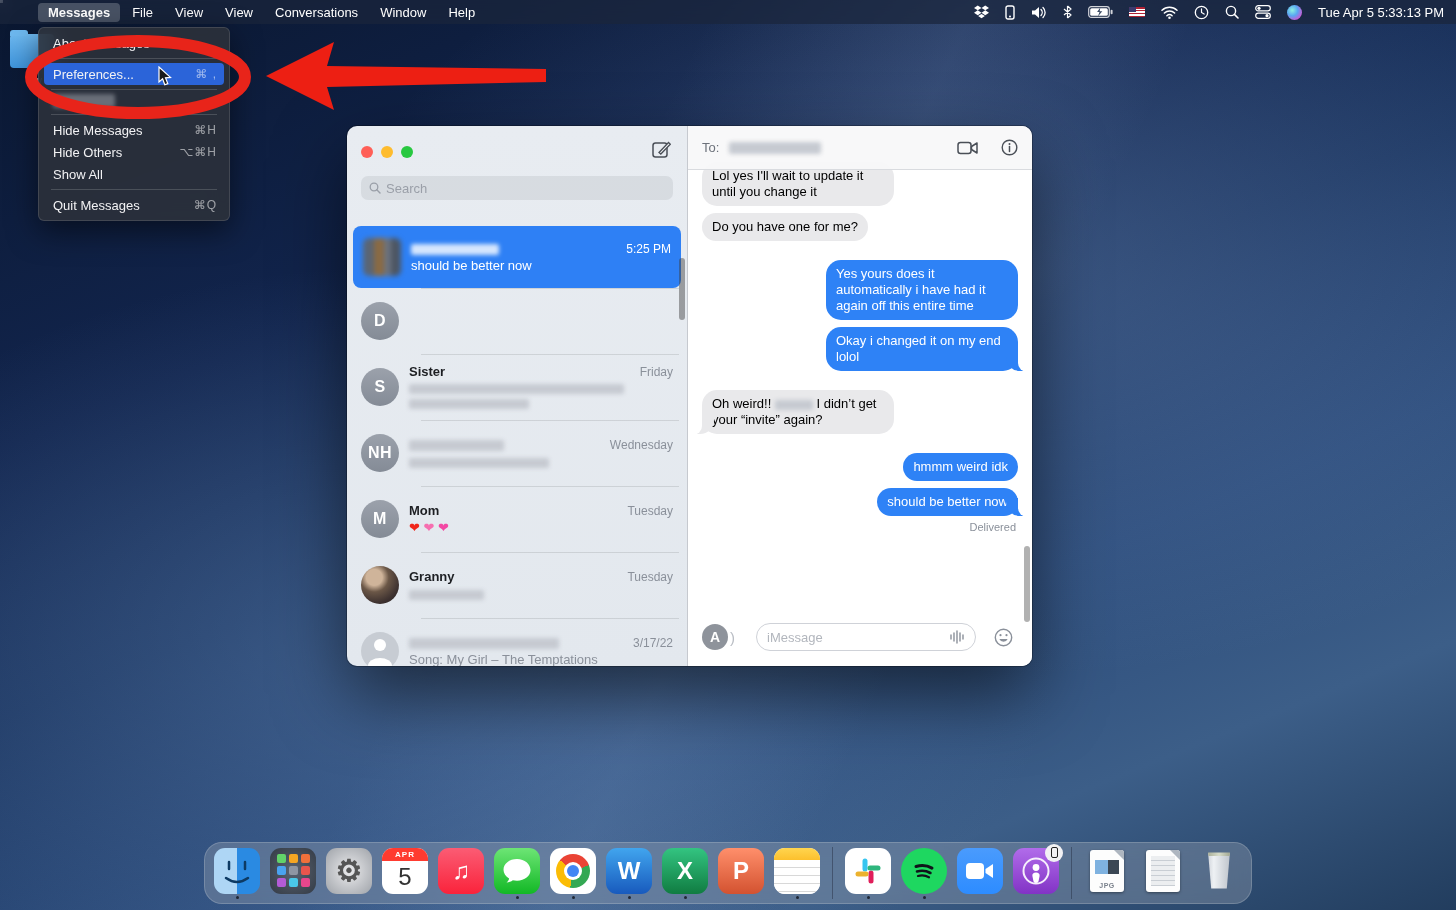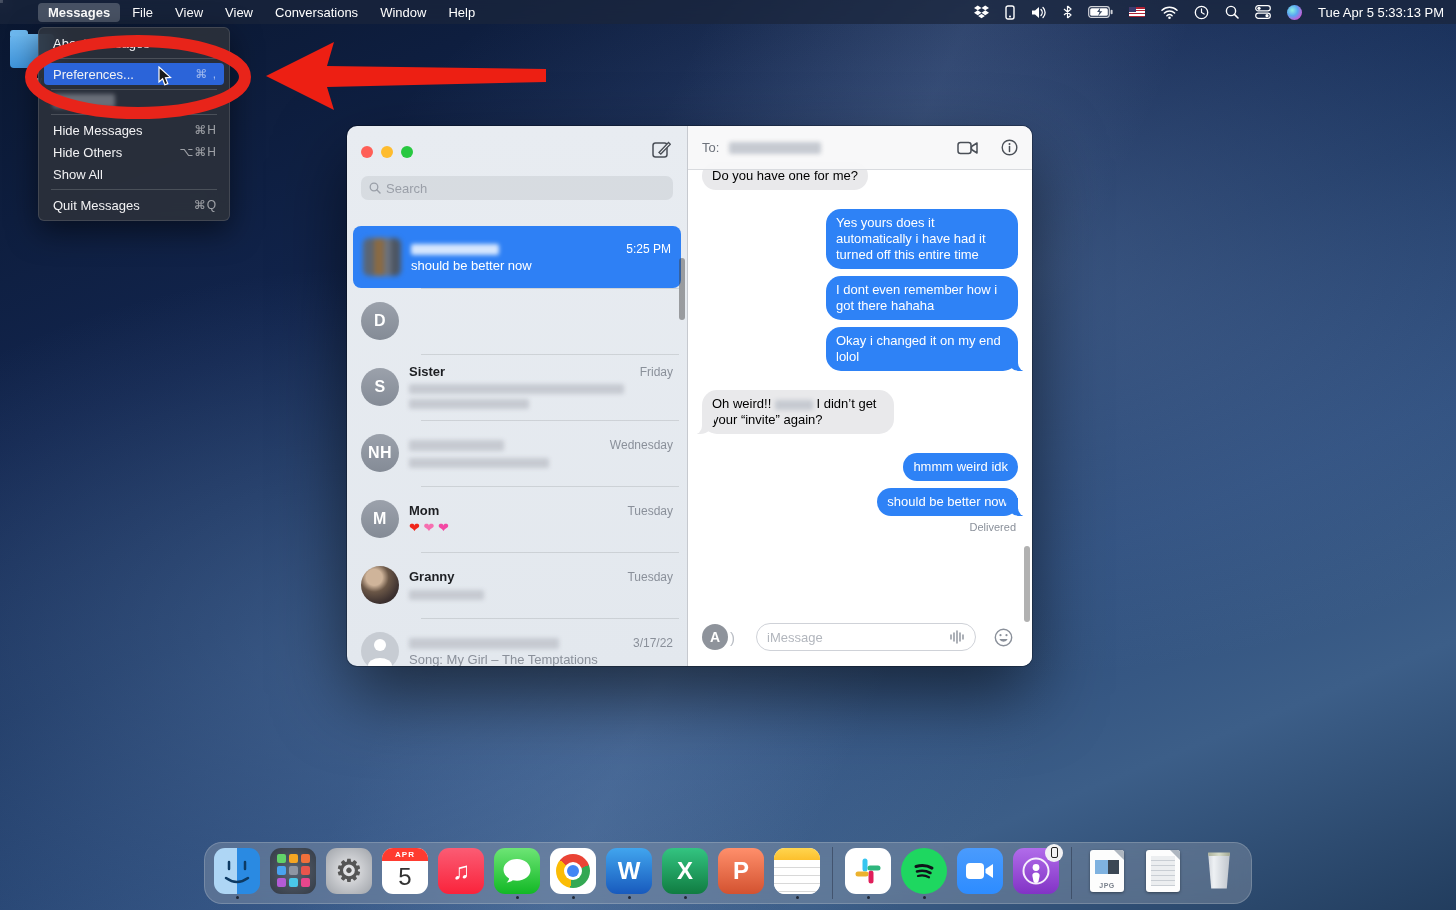--- a/index.html
+++ b/index.html
@@ -625,24 +625,24 @@
             <svg width="17" height="17" viewBox="0 0 17 17">
                 <circle cx="8.5" cy="8.5" r="7.3" fill="none" stroke="currentColor" stroke-width="1.4"></circle>
                 <circle cx="8.5" cy="4.9" r="1" fill="currentColor"></circle>
                 <path d="M8.5 7.4v5" stroke="currentColor" stroke-width="1.5" stroke-linecap="round"></path>
               </svg>
           </span>
         </div>
       </div>
 
       <div class="msgs">
+        <div class="bubble in">Lol yes I'll wait to update it until you change it</div>
         <div class="bubble in">Do you have one for me?</div>
         <div class="gap8"></div>
-        <div class="bubble out">Yes yours does it automatically i have had it turned off this entire time</div>
-        <div class="bubble out">I dont even remember how i got there hahaha</div>
+        <div class="bubble out">Yes yours does it automatically i have had it again off this entire time</div>
         <div class="bubble out tail">Okay i changed it on my end lolol</div>
         <div class="gap8"></div>
         <div class="bubble in tail">
           <span>Oh weird!!</span>
           <span class="redact" style="width:38px;height:10px"></span>
           <span>I didn’t get your “invite” again?</span>
         </div>
         <div class="gap8"></div>
         <div class="bubble out">hmmm weird idk</div>
         <div class="bubble out tail">should be better now</div>

